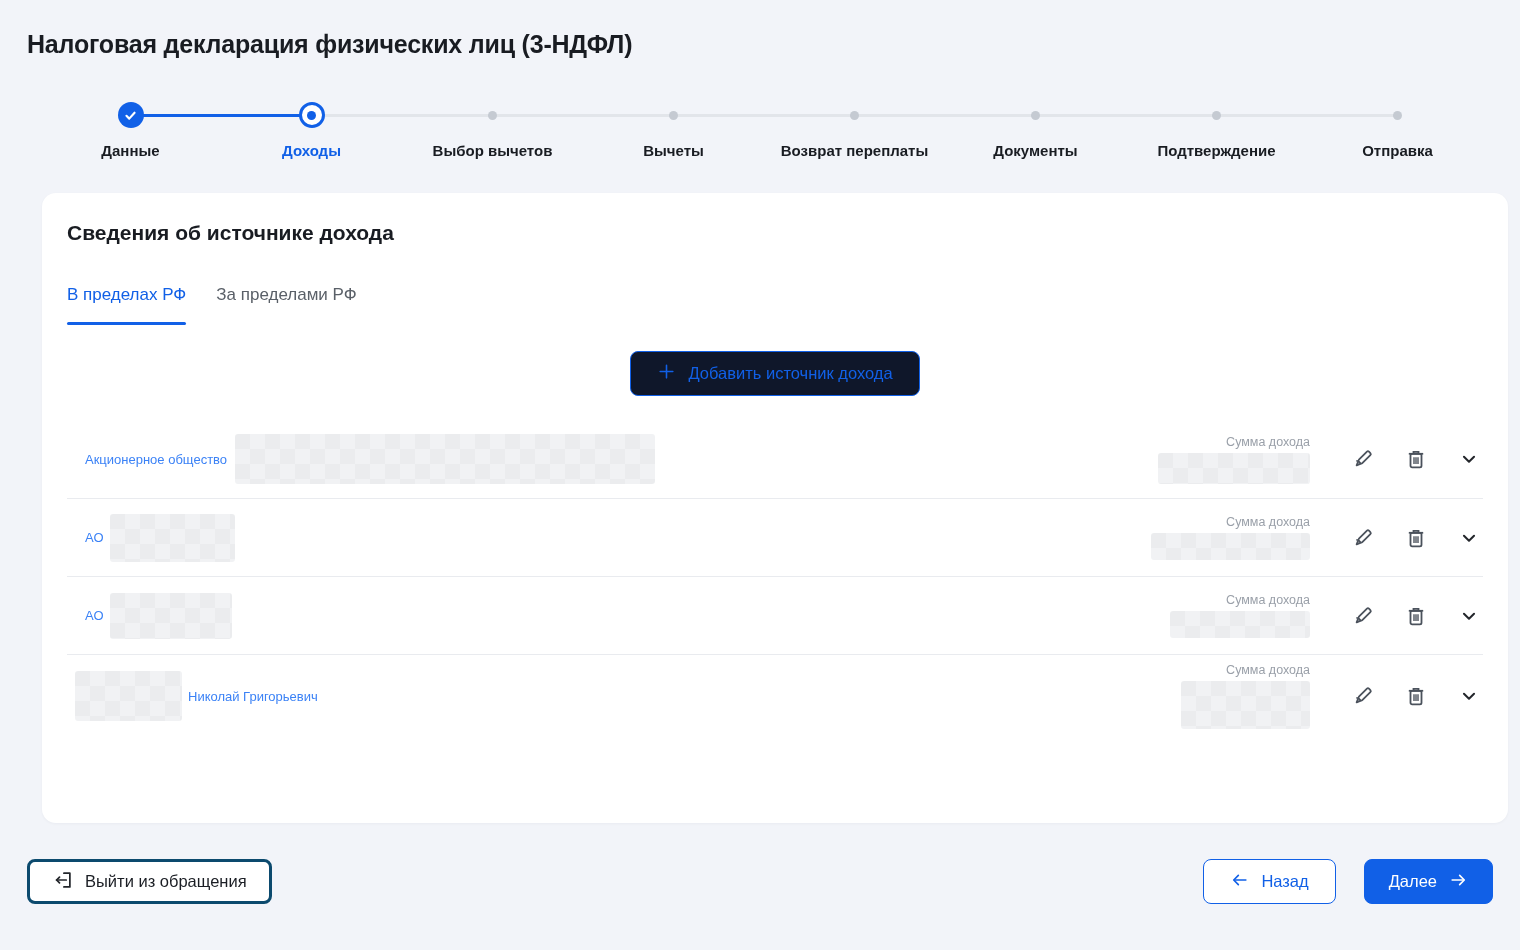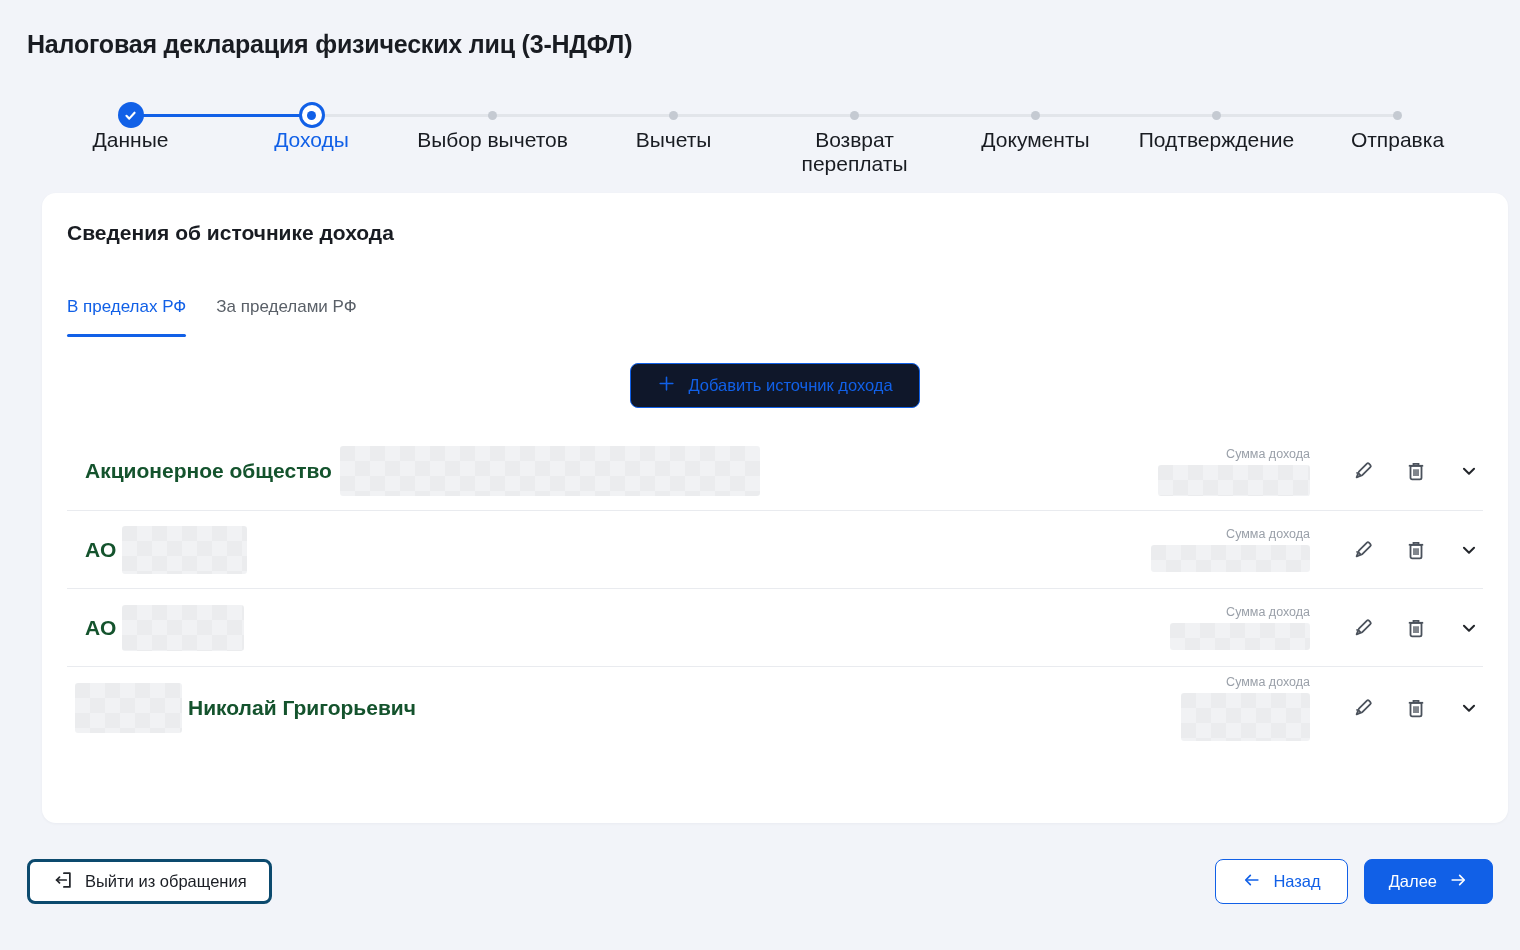--- a/index.html
+++ b/index.html
@@ -38,34 +38,34 @@
     display:flex; align-items:center; justify-content:center;
   }
   .dot-active {
     width:26px; height:26px; border-radius:50%; background:#fff;
     border:3px solid #1160e7;
     display:flex; align-items:center; justify-content:center;
   }
   .dot-active .inner { width:9px; height:9px; border-radius:50%; background:#1160e7; }
   .dot-upcoming { width:9px; height:9px; border-radius:50%; background:#c5cad2; }
   .step-label {
-    font-size:21px; font-weight:400; color:#191c22;
+    margin-top:14px; font-size:15px; font-weight:700; color:#191c22;
   }
   .step.active .step-label { color:#1160e7; }
 
   
   .card {
     position:absolute; left:42px; top:193px; width:1466px; height:630px;
     background:#fff; border-radius:14px;
     box-shadow:0 1px 3px rgba(25,34,56,0.04);
     padding:28px 25px;
   }
   .card-heading { font-size:21px; font-weight:700; color:#191c22; }
 
-  .tabs { display:flex; gap:30px; margin-top:52px; }
+  .tabs { display:flex; gap:30px; margin-top:40px; }
   .tab {
     font-size:17px; color:#5a6068; cursor:pointer; padding-bottom:20px; position:relative;
     background:none; border:none; font-family:inherit;
   }
   .tab.active { color:#1160e7; }
   .tab.active::after {
     content:""; position:absolute; left:0; right:0; bottom:0; height:3px;
     background:#1160e7; border-radius:2px;
   }
 
@@ -78,21 +78,21 @@
   }
 
   
   .income-list { margin-top:24px; }
   .income-row {
     display:flex; align-items:center;
     min-height:78px; padding:8px 0 8px 18px;
   }
   .income-row + .income-row { border-top:1px solid #e9ebef; }
   .row-name-area { flex:1; display:flex; align-items:center; }
-  .row-name { font-size:21px; font-weight:700; color:#14532d; white-space:nowrap; }
+  .row-name { font-size:13px; font-weight:400; color:#3b82f6; white-space:nowrap; }
 
   .redacted {
     border-radius:3px;
     background:repeating-conic-gradient(#f0f1f3 0% 25%, #e9ebed 25% 50%);
     background-size:30px 30px;
     opacity:.9;
   }
   .blur-name-1 { width:420px; height:50px; margin-left:8px; }
   .blur-name-2 { width:125px; height:48px; margin-left:6px; }
   .blur-name-3 { width:122px; height:46px; margin-left:6px; }
@@ -118,21 +118,21 @@
     position:absolute; left:27px; right:27px; top:859px;
     display:flex; justify-content:space-between; align-items:center;
   }
   .btn {
     display:flex; align-items:center; gap:11px; height:45px;
     border-radius:8px; font-size:16.5px; font-family:inherit; cursor:pointer;
   }
   .btn-exit {
     background:#fff; border:3px solid #0c4a6e; color:#1b1e24; padding:0 22px;
   }
-  .footer-right { display:flex; gap:16px; }
+  .footer-right { display:flex; gap:28px; }
   .btn-back {
     background:#fff; border:1.5px solid #1160e7; color:#1160e7; padding:0 26px;
   }
   .btn-next {
     background:#1160e7; border:1.5px solid #1160e7; color:#fff; padding:0 24px;justify-content:center;
   }
 </style>
 </head>
 <body>
 

